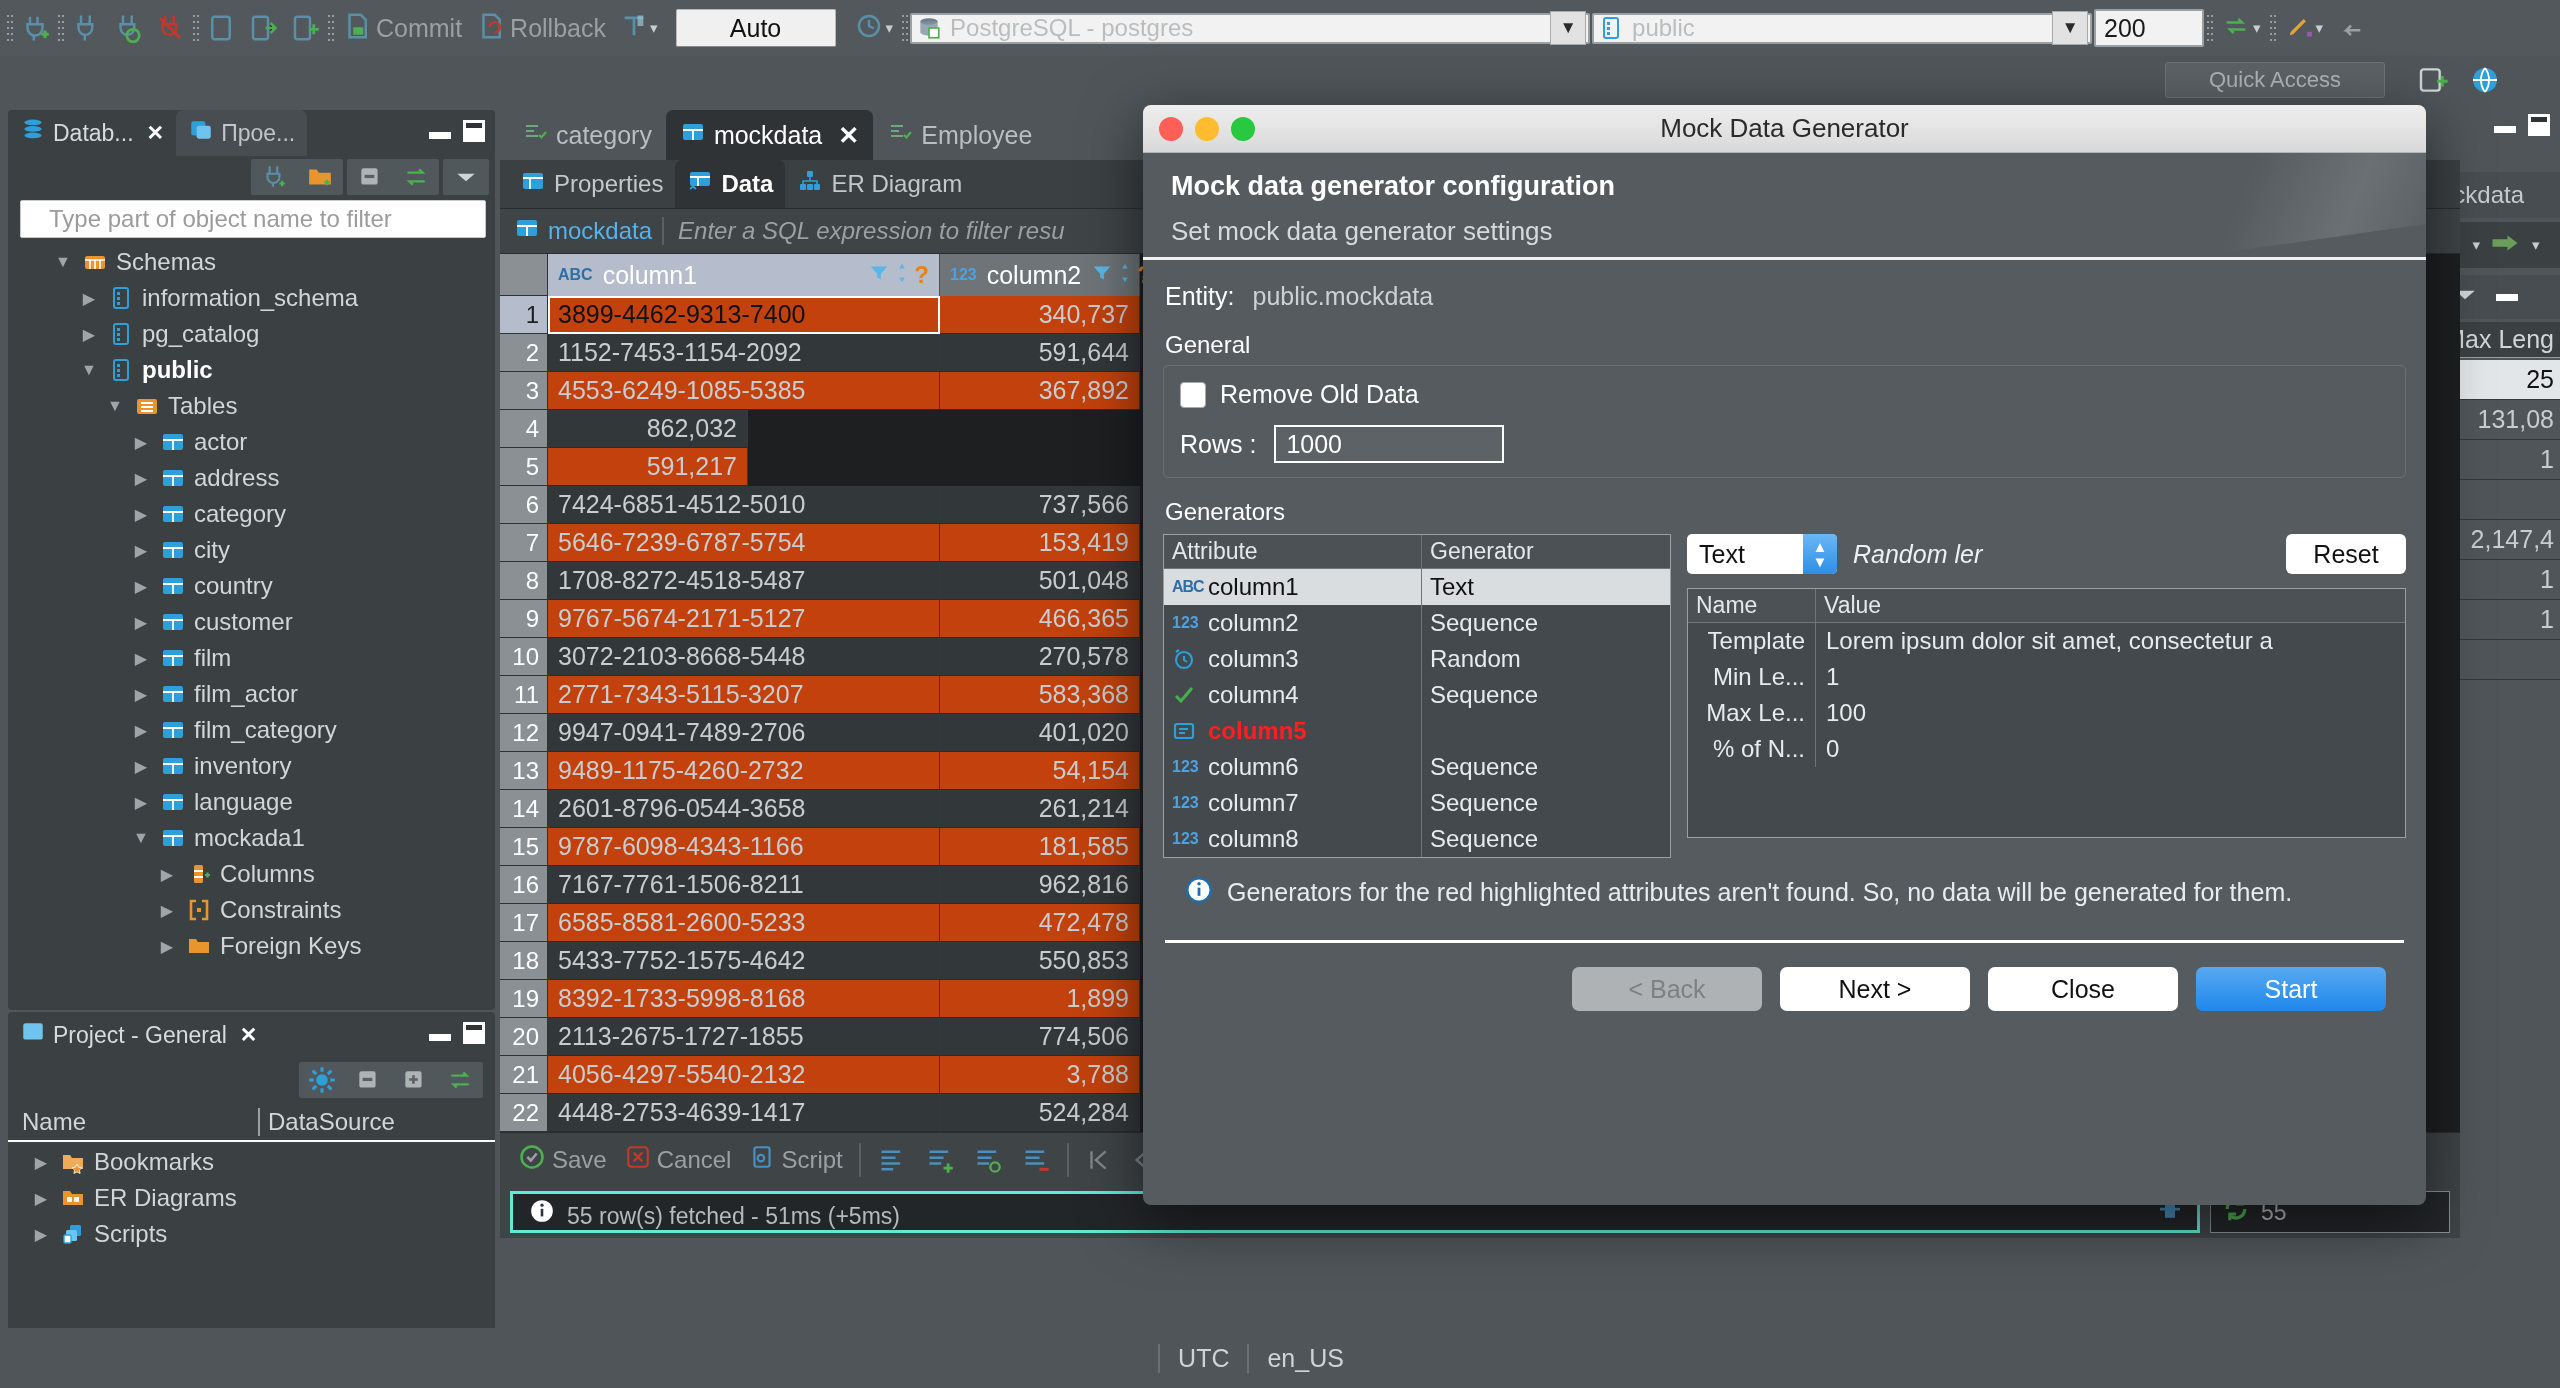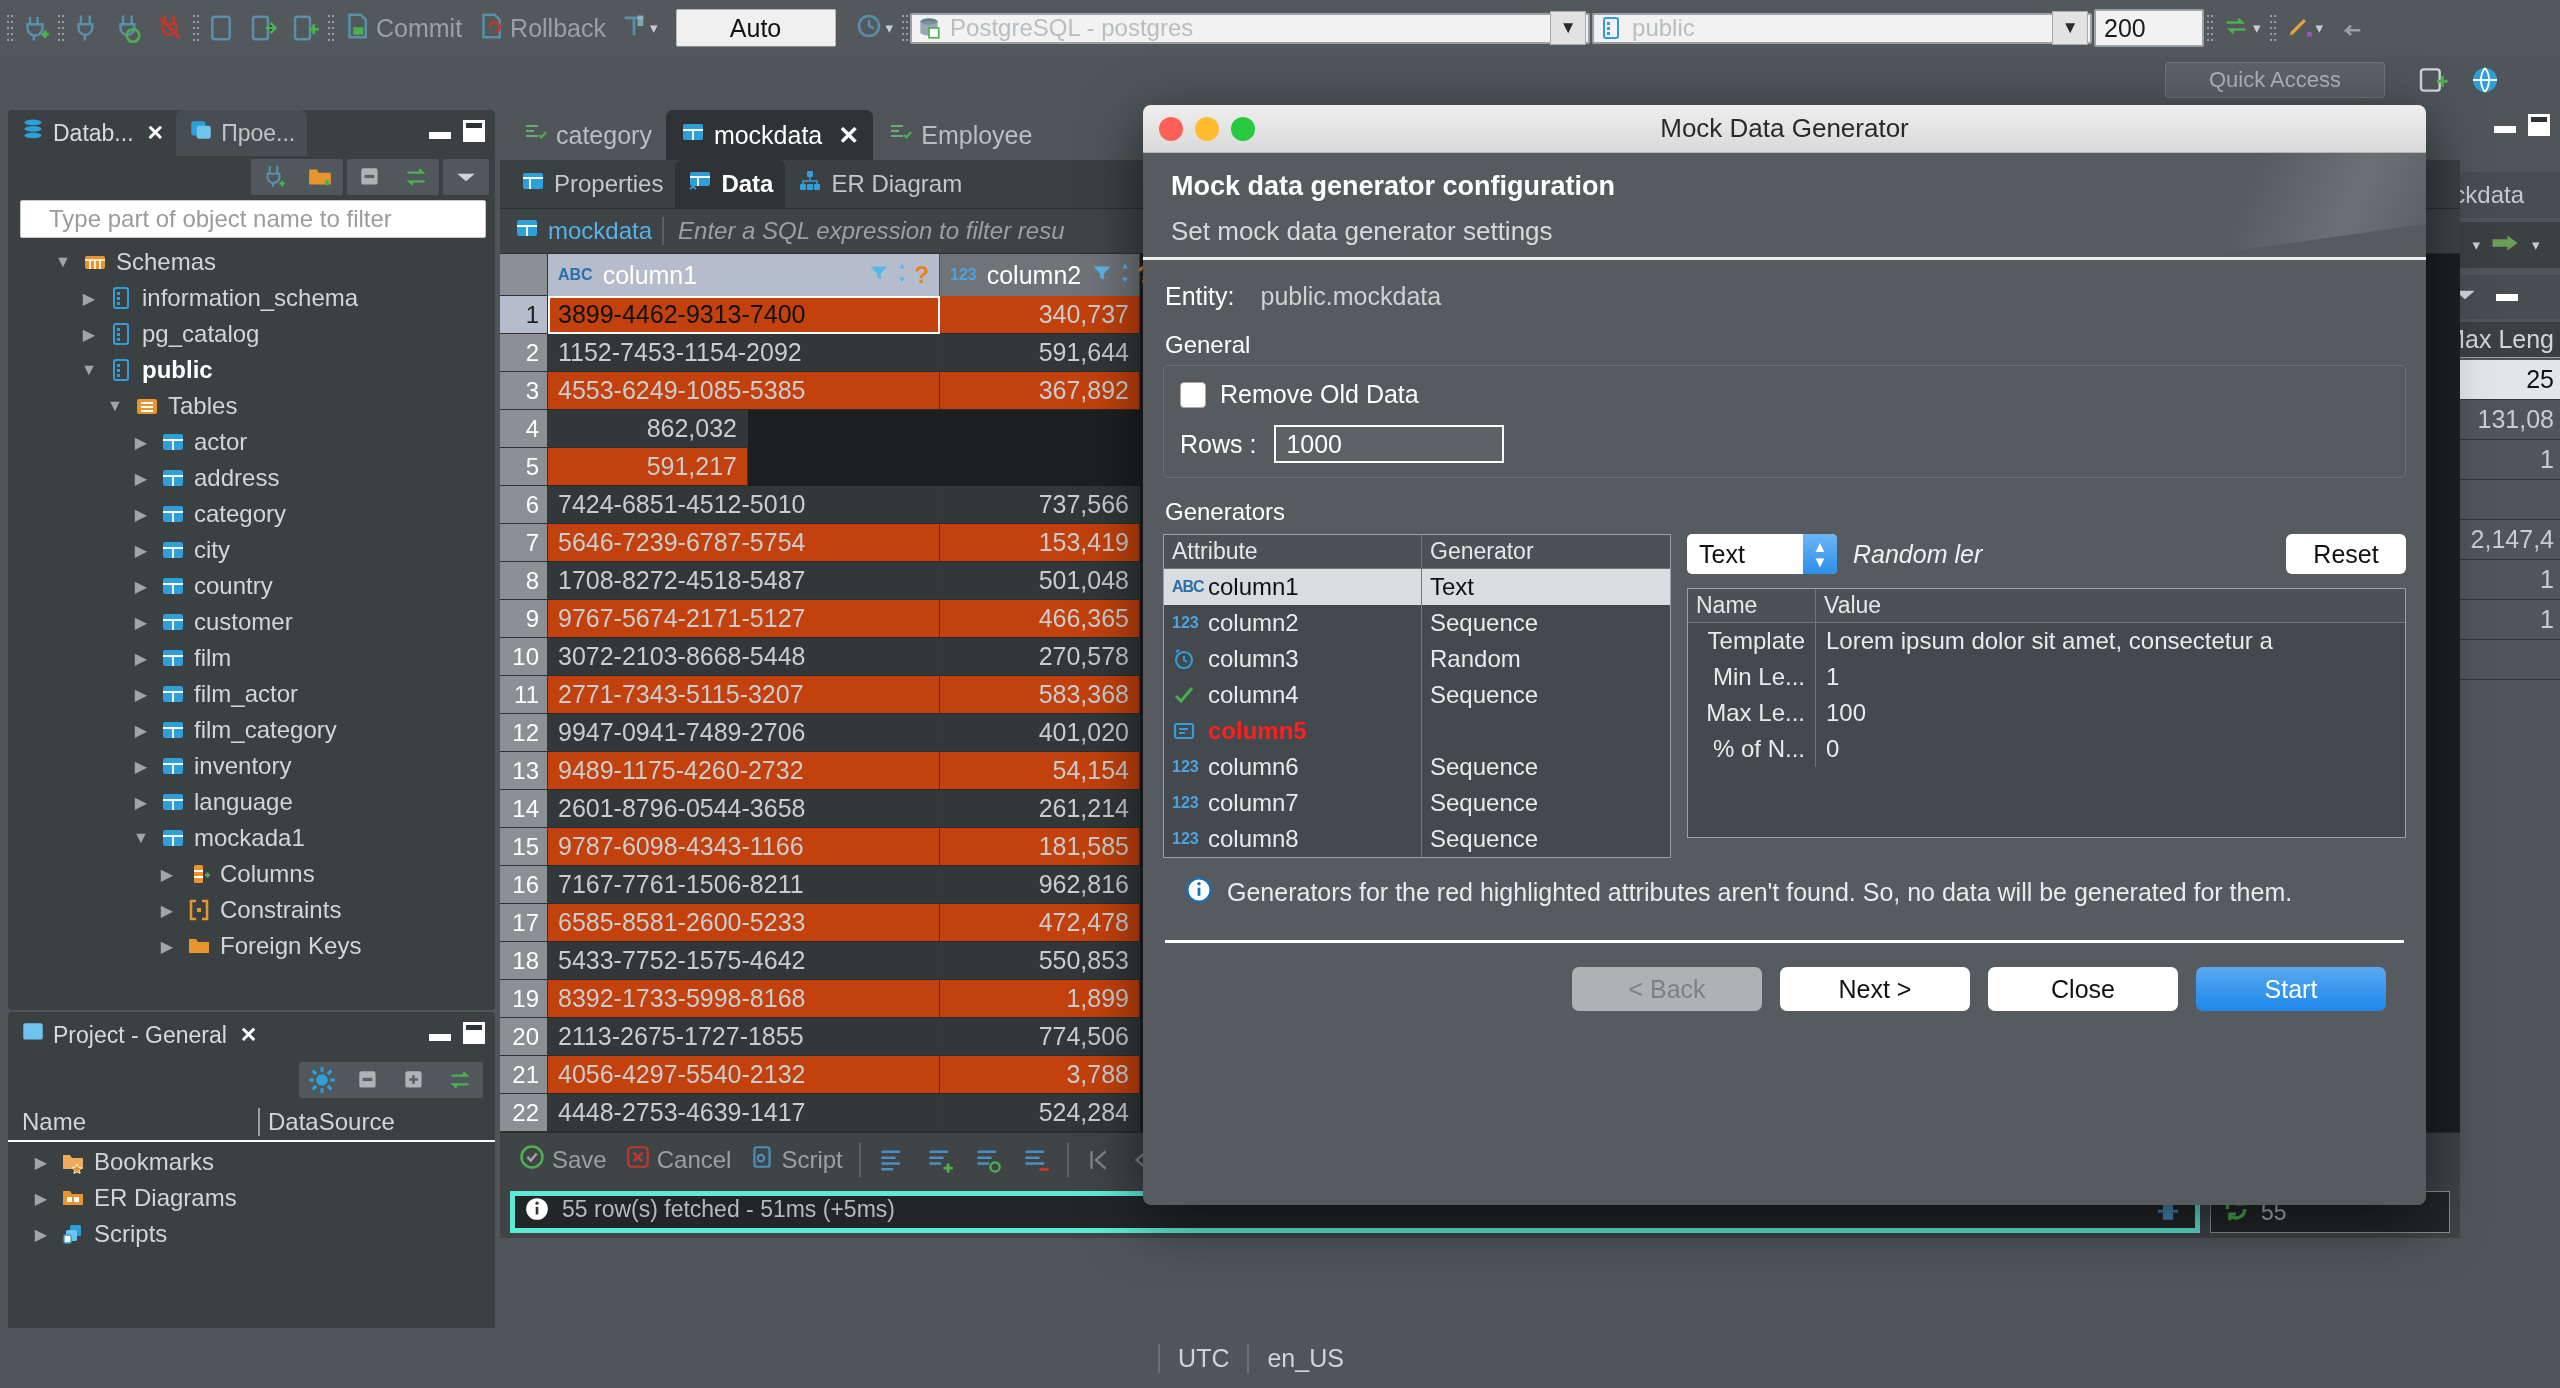--- a/index.html
+++ b/index.html
@@ -162,22 +162,22 @@
 
   
   .gridbar {
     height: 54px; background: #3f4447; display: flex; align-items: center; gap: 2px;
     padding-left: 10px; border-top: 1px solid #2a2e31;
   }
   .gb-item { display: flex; align-items: center; gap: 6px; padding: 0 8px; color: #9aa0a4; font-size: 24px; }
   .gb-sep { width: 2px; height: 34px; background: #595f63; margin: 0 6px; }
   .statusbar { height: 52px; background: #3f4447; display: flex; align-items: center; padding: 6px 10px; gap: 10px; }
   .sb-main {
-    flex: 1; height: 42px; background: #232629; border: 5px solid #5eead4;
-    display: flex; align-items: flex-start; padding-left: 9px; color: #b6babd; font-size: 23px;
+    flex: 1; height: 42px; background: #232629; border: 3px solid #5eead4;
+    display: flex; align-items: flex-end; padding-left: 16px; color: #b6babd; font-size: 23px;
   }
   .sb-right {
     width: 240px; height: 42px; background: #232629; border: 1px solid #8a9094;
     display: flex; align-items: center; gap: 10px; padding-left: 10px; color: #b6babd; font-size: 23px;
   }
 
   
   .rightpanel { position: absolute; right: 0; top: 110px; width: 160px; height: 780px; }
   .rp-tab {
     position: absolute; right: 0; top: 62px; width: 150px; height: 46px;
@@ -210,21 +210,21 @@
   .m-header { padding: 18px 28px 10px 28px; background: #555b5f; position: relative; overflow: hidden; }
   .m-header h1 { margin: 0 0 14px 0; font-size: 27px; color: #fff; }
   .m-header p { margin: 0; font-size: 26px; color: #d6dadc; }
   .m-headshine {
     position: absolute; right: -30px; top: -40px; width: 340px; height: 130px;
     background: linear-gradient(120deg, rgba(255,255,255,0) 40%, rgba(255,255,255,.13) 70%, rgba(255,255,255,0) 100%);
     transform: rotate(-8deg); pointer-events: none;
   }
   .m-divider { height: 3px; background: #ffffff; opacity: .9; }
   .m-body { padding: 22px 20px 10px 20px; }
-  .m-entity { display: flex; gap: 26px; align-items: baseline; font-size: 25px; padding-left: 2px; }
+  .m-entity { display: flex; gap: 18px; align-items: baseline; font-size: 25px; padding-left: 2px; }
   .m-entity .lbl { color: #fff; }
   .m-entity .val { color: #cdd1d4; }
   .grp-title { color: #fff; font-size: 24px; margin: 20px 0 6px 2px; }
   .grp-box { border: 1px solid #6a7074; border-radius: 5px; padding: 14px 16px; }
   .chkrow { display: flex; align-items: center; gap: 14px; font-size: 25px; color: #fff; }
   .chkbox { width: 26px; height: 26px; background: #fff; border-radius: 4px; border: 1px solid #aaa; }
   .rowsrow { display: flex; align-items: center; gap: 18px; margin-top: 16px; }
   .rowsrow .lbl { color: #fff; font-size: 25px; }
   .rows-input {
     width: 230px; height: 38px; background: #5c6265; border: 2px solid #fff;

